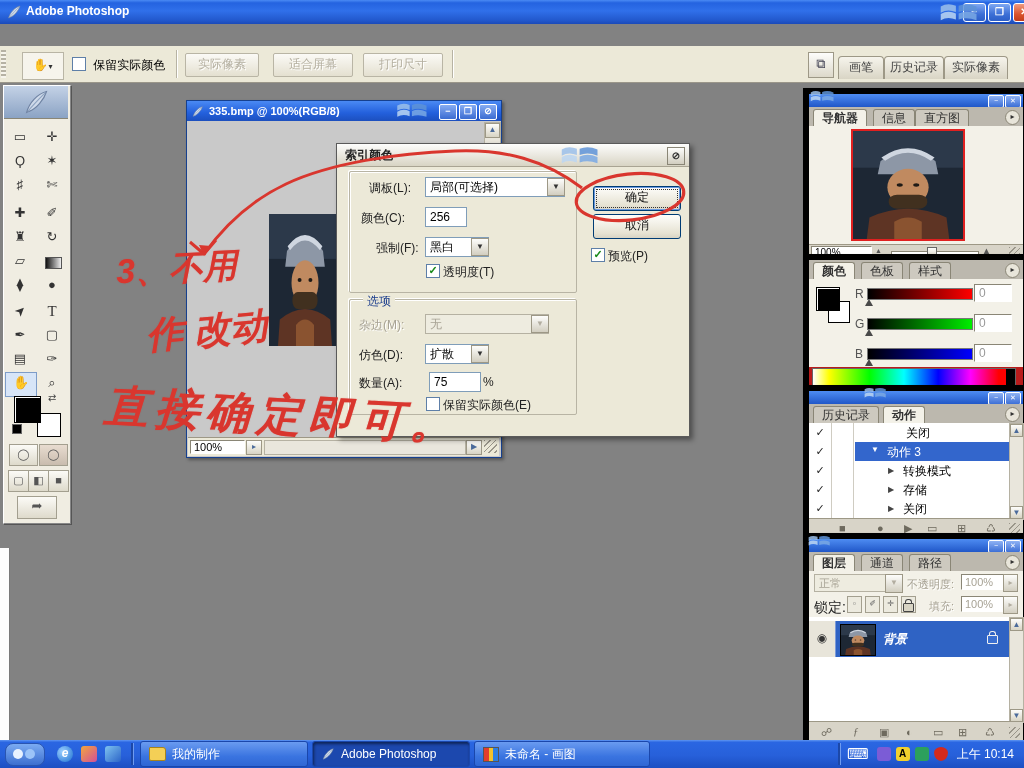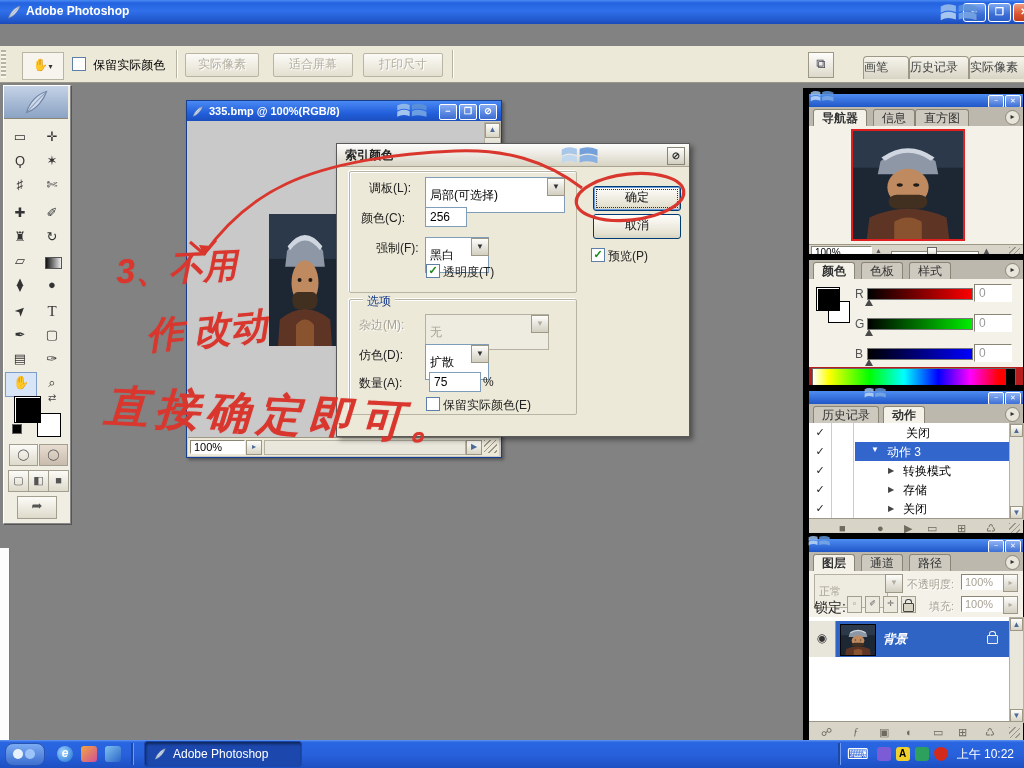--- a/index.html
+++ b/index.html
@@ -19,21 +19,21 @@
   .mitem{padding:3px 11px;color:#111;}
   .optionsbar{left:0;top:46px;width:1024px;height:36px;background:#ece9d8;border-bottom:1px solid #9a968a;}
   .gripv{left:1px;top:50px;width:5px;height:28px;background:repeating-linear-gradient(180deg,#b6b2a4 0 2px,#f6f4ec 2px 4px);}
   .optbtn{height:22px;border:1px solid #b9b5a5;border-radius:2px;
     background:linear-gradient(180deg,#fbfaf6,#e4e0d0);color:#b4afa0;text-shadow:1px 1px 0 #fff;
     text-align:center;line-height:21px;}
   .sep{width:1px;background:#b7b3a3;border-right:1px solid #fff;}
   .cbx{width:12px;height:12px;background:#fff;border:1px solid #5e7fa8;display:inline-block;
     font-size:11px;line-height:11px;text-align:center;color:#1a8a1a;font-weight:bold;}
   .welltab{height:22px;border:1px solid #9d9886;border-bottom:none;border-radius:4px 4px 0 0;
-    background:linear-gradient(180deg,#f6f4ec,#d9d5c5);text-align:left;line-height:21px;color:#444;margin-left:25px;}
+    background:linear-gradient(180deg,#f6f4ec,#d9d5c5);text-align:center;line-height:21px;color:#444;}
   
   .toolbox{left:3px;top:85px;width:66px;height:437px;background:#f0ede2;
     border:1px solid #888;border-top-color:#fff;border-left-color:#fff;box-shadow:1px 1px 0 #555;}
   .tblogo{position:absolute;left:0;top:0;width:64px;height:32px;
     background:linear-gradient(180deg,#c4d2e6,#8ba3c4);border-bottom:1px solid #8a8676;}
   .tool{position:absolute;width:30px;height:23px;text-align:center;line-height:22px;
     font-size:13px;color:#333;}
   .tool.sel{background:#d7e5f7;border:1px solid #7d9cc8;line-height:20px;}
   .chip-grad{position:absolute;left:8px;top:7px;width:15px;height:10px;border:1px solid #555;
     background:linear-gradient(90deg,#111,#eee);}
@@ -56,21 +56,21 @@
   .dialog{left:336px;top:143px;width:352px;height:292px;background:#ece9d8;
     border:1px solid #5a5a5a;box-shadow:3px 3px 5px rgba(0,0,0,.4);}
   .dlgtitle{position:absolute;left:0;top:0;width:100%;height:22px;
     background:linear-gradient(180deg,#fdfdfc,#d8d4c4);border-bottom:1px solid #a9a493;
     display:flex;align-items:center;font-weight:bold;font-size:12px;color:#222;}
   .groupbox{position:absolute;border:1px solid #b8b4a4;border-radius:2px;
     box-shadow:1px 1px 0 #fff inset, -1px -1px 0 #fff;}
   .flabel{position:absolute;color:#222;}
   .flabel.dis{color:#a8a395;text-shadow:1px 1px 0 #fff;}
   .tbox{position:absolute;background:#fff;border:1px solid #7f9db9;padding:2px 4px;line-height:14px;}
-  .combo{position:absolute;background:#fff;border:1px solid #7f9db9;padding:10px 4px;line-height:14px;}
+  .combo{position:absolute;background:#fff;border:1px solid #7f9db9;padding:2px 4px;line-height:14px;}
   .combo.dis{background:#eeece0;color:#a8a395;border-color:#b5b1a2;}
   .dar{position:absolute;width:16px;height:16px;background:linear-gradient(180deg,#fdfdfb,#d2cec0);
     border:1px solid #9d9886;font-size:8px;color:#333;text-align:center;line-height:15px;}
   .dar.dis{color:#b2ada0;}
   .pushbtn{position:absolute;height:23px;border:1px solid #003c74;border-radius:3px;
     background:linear-gradient(180deg,#fefefb,#e6e2d2 80%,#d8d4c4);text-align:center;line-height:21px;color:#111;}
   .pushbtn.def{box-shadow:0 0 0 1px #6a9ae0 inset;outline:1px dotted #333;outline-offset:-4px;}
   
   .panel{background:#b91c1c;border:6px solid #000000;box-shadow:1px 1px 2px rgba(0,0,0,.3);}
   .minititle{position:absolute;left:0;top:0;width:100%;height:13px;
@@ -495,29 +495,37 @@
 
   <div class="abs taskbar">
     <div style="width:38px;height:21px;margin-left:5px;border:1px solid #2a55b0;border-radius:8px;background:linear-gradient(180deg,#7babf2,#3c6fd0);position:relative">
       <span style="position:absolute;left:7px;top:5px;width:10px;height:10px;border-radius:50%;background:#e8f2ff"></span>
       <span style="position:absolute;left:19px;top:5px;width:10px;height:10px;border-radius:50%;background:#9cc4f8"></span>
     </div>
     <span style="margin-left:12px;width:16px;height:16px;border-radius:50%;background:radial-gradient(circle at 35% 35%,#9cd0ff,#1b6fd0);color:#fff;font-weight:bold;font-style:italic;text-align:center;line-height:15px">e</span>
     <span style="margin-left:8px;width:16px;height:16px;border-radius:3px;background:linear-gradient(135deg,#f3a63c,#d14f9a)"></span>
     <span style="margin-left:8px;width:16px;height:16px;border-radius:3px;background:linear-gradient(135deg,#7fc3f0,#2b64c8)"></span>
     <div style="width:2px;height:22px;margin:0 6px 0 10px;background:#1c48a8;border-right:1px solid #6f9cf0"></div>
+    <div class="taskbtn" style="width:150px">
+      <span style="width:15px;height:12px;background:#f4cf56;border:1px solid #a8841c;border-radius:1px 3px 2px 2px;margin-right:6px"></span>
+      <span>我的制作</span>
+    </div>
     <div class="taskbtn active" style="width:140px;margin-left:4px">
       <svg width="14" height="14" style="margin-right:6px">
           <use href="#feather"></use>
         </svg>
       <span>Adobe Photoshop</span>
+    </div>
+    <div class="taskbtn" style="width:158px;margin-left:4px">
+      <span style="width:14px;height:13px;background:linear-gradient(90deg,#e23c2c 33%,#f2c22c 33% 66%,#2c7ee2 66%);border:1px solid #555;margin-right:6px"></span>
+      <span>未命名 - 画图</span>
     </div>
     <div style="flex:1"></div>
     <div style="width:2px;height:22px;margin-right:6px;background:#1c48a8;border-right:1px solid #6f9cf0"></div>
     <span style="font-size:15px;margin-right:8px">⌨</span>
     <span class="traychip" style="background:#7b5cd6"></span>
     <span class="traychip" style="background:#f2d02c;color:#000;font-size:10px;font-weight:bold;text-align:center;line-height:14px">A</span>
     <span class="traychip" style="background:#2ca05c"></span>
     <span class="traychip" style="background:#d42a1c;border-radius:50% 50% 50% 50%/40% 40% 60% 60%"></span>
-    <span style="margin:0 10px 0 4px">上午 10:22</span>
+    <span style="margin:0 10px 0 4px">上午 10:14</span>
   </div>
 
 </div>
 
 </body></html>

